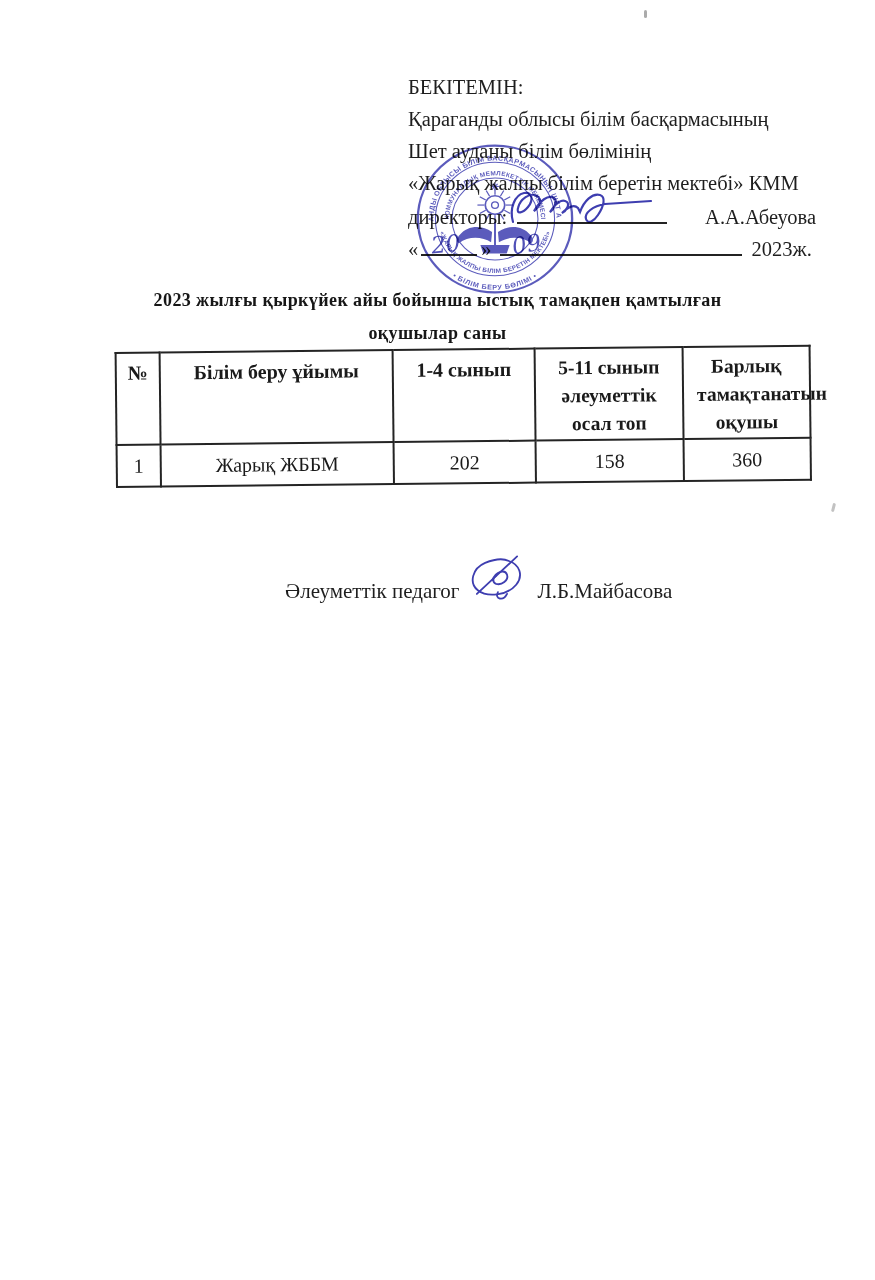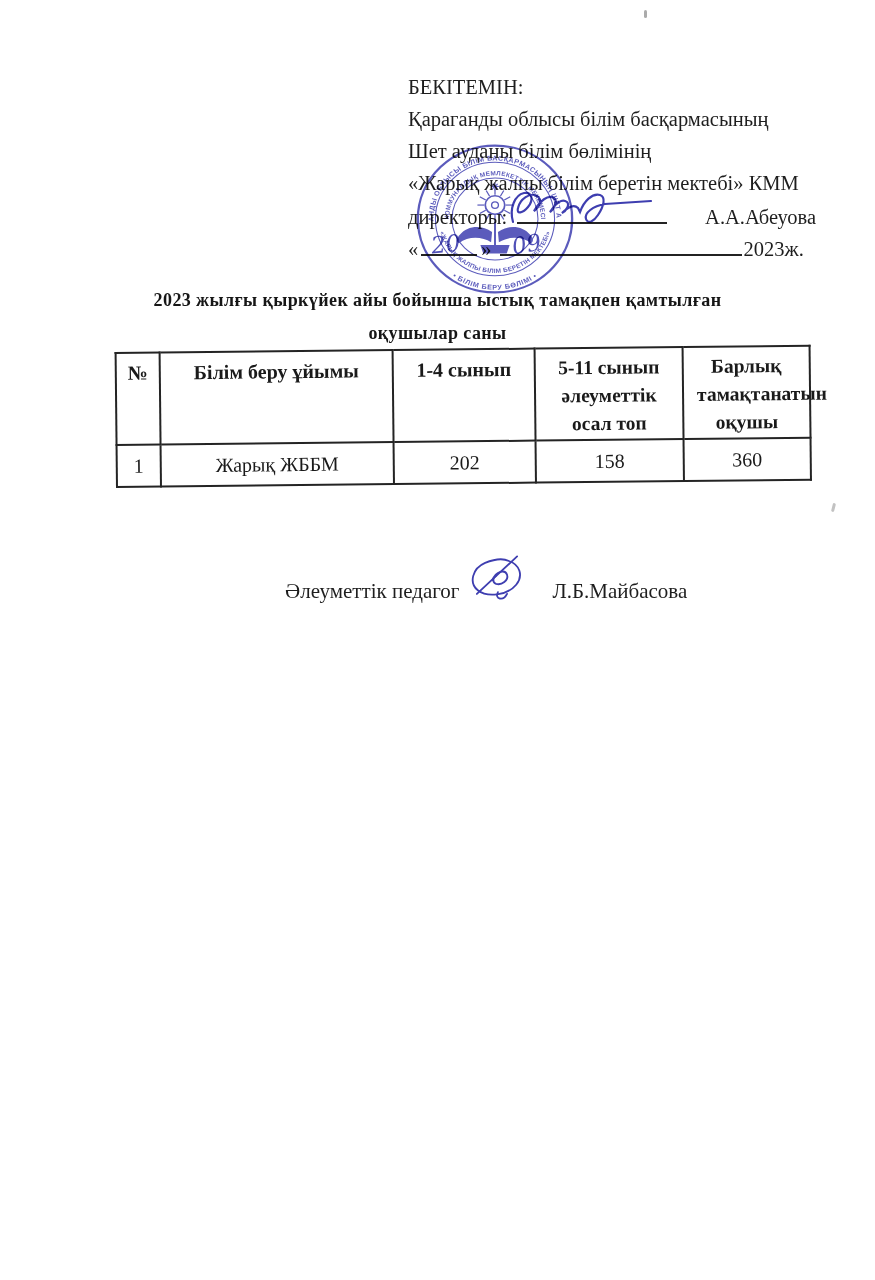--- a/index.html
+++ b/index.html
@@ -98,21 +98,21 @@
 
   <div>
     <div class="ap-line" style="top:74px">БЕКІТЕМІН:</div>
     <div class="ap-line" style="top:106px">Қараганды облысы білім басқармасының</div>
     <div class="ap-line" style="top:138px">Шет ауданы білім бөлімінің</div>
     <div class="ap-line" style="top:170px">«Жарық жалпы білім беретін мектебі» КММ</div>
     <div class="ap-line" style="top:202px">
       <span>директоры:</span><span class="uline" style="width:150px;margin-left:10px"></span><span style="margin-left:38px">А.А.Абеуова</span>
     </div>
     <div class="ap-line" style="top:234px">
-      <span>«</span><span class="uline" style="width:56px;margin-left:3px"><span class="hand" style="left:10px;transform:rotate(-6deg)">20</span></span><span style="margin-left:4px">»</span><span class="uline" style="width:242px;margin-left:8px"><span class="hand" style="left:12px;transform:rotate(-10deg)">09</span></span><span style="margin-left:2px">2023ж.</span>
+      <span>«</span><span class="uline" style="width:56px;margin-left:3px"><span class="hand" style="left:10px;transform:rotate(-6deg)">20</span></span><span style="margin-left:4px">»</span><span class="uline" style="width:242px;margin-left:8px"><span class="hand" style="left:12px;transform:rotate(-10deg)">09</span></span><span style="margin-left:10px">2023ж.</span>
     </div>
   </div>
 
   <svg class="stamp" viewBox="0 0 170 170" preserveAspectRatio="none">
     <defs>
       <path id="arcOuterTop" d="M 22 85 A 63 63 0 0 1 148 85"></path>
       <path id="arcOuterBottom" d="M 9 85 A 76 76 0 0 0 161 85"></path>
       <path id="arcInnerTop" d="M 38 85 A 47 47 0 0 1 132 85"></path>
       <path id="arcInnerBottom" d="M 27 85 A 58 58 0 0 0 143 85"></path>
     </defs>
@@ -200,20 +200,20 @@
   <div class="pedagog">
     <span>Әлеуметтік педагог</span>
     <svg class="pedagog-sig" viewBox="0 0 70 55">
       <g fill="none" stroke="#3e3eb0" stroke-width="2" stroke-linecap="round">
         <path d="M48,10 C60,14 64,26 56,36 C46,48 24,50 14,42 C4,34 8,18 22,12 C32,8 42,7 48,10 Z"></path>
         <path d="M13,46 L57,5"></path>
         <path d="M30,31 C34,21 44,19 46,25 C48,31 40,37 34,35 C30,33.5 30,28 34,26"></path>
         <path d="M36,44 C32,52 42,54 46,46"></path>
       </g>
     </svg>
-    <span style="margin-left:21px">Л.Б.Майбасова</span>
+    <span style="margin-left:6px">Л.Б.Майбасова</span>
   </div>
 
   <div class="watermark">
     <div class="cs-badge">CS</div>
   </div>
 
 </div>
 
 </body></html>

